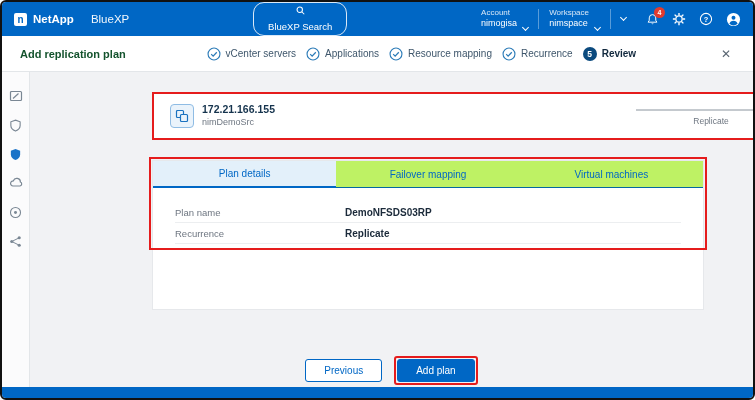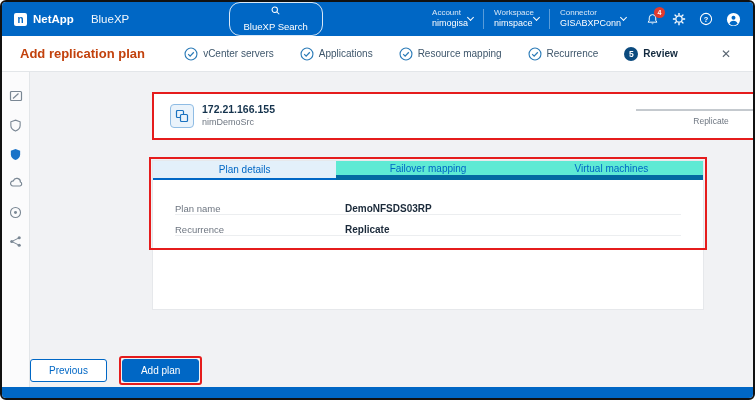--- a/index.html
+++ b/index.html
@@ -11,39 +11,39 @@
   .top-header { position:absolute; top:0; left:0; right:0; height:34px; background:#0067C5;
                 display:flex; align-items:center; padding:0 12px; color:#fff; }
   .brand { display:flex; align-items:center; gap:6px; }
   .brand-mark { width:13px; height:13px; background:#fff; border-radius:2px; color:#0067C5;
                 font-size:10px; font-weight:bold; display:flex; align-items:center; justify-content:center; }
   .brand-netapp { font-size:11.5px; font-weight:bold; }
   .brand-bluexp { font-size:11.5px; font-weight:normal; margin-left:11px; opacity:.95; }
   .hspacer { flex:1; }
   .search-pill { display:flex; align-items:center; gap:6px; border:1px solid rgba(255,255,255,.85);
                  border-radius:11px; padding:3px 14px; font-size:9.5px; cursor:pointer;flex-direction:column; }
-  .ctx-group { display:flex; align-items:center; gap:0; margin:0 10px; cursor:pointer; }
+  .ctx-group { display:flex; align-items:flex-end; gap:6px; margin:0 10px; cursor:pointer; }
   .ctx-text { display:flex; flex-direction:column; line-height:1.25; }
   .ctx-label { font-size:8px; color:#D9E8F7; }
   .ctx-value { font-size:9px; font-weight:normal; color:#fff; }
   .chev { width:5px; height:5px; border-right:1.2px solid #fff; border-bottom:1.2px solid #fff;
           transform:rotate(45deg); margin-top:-4px; }
   .vdiv { width:1px; height:20px; background:rgba(255,255,255,.35); }
   .icon-group { display:flex; align-items:center; gap:11px; margin-left:8px; }
   .hicon { position:relative; width:16px; height:16px; display:flex; align-items:center;
            justify-content:center; cursor:pointer; }
   .badge { position:absolute; top:-4px; right:-5px; min-width:11px; height:11px; background:#E23B2E;
            border-radius:6px; font-size:7px; font-weight:bold; color:#fff; display:flex;
            align-items:center; justify-content:center; padding:0 2px; }
 
   
   .page-header { position:absolute; top:34px; left:0; right:0; height:36px; background:#fff;
                  border-bottom:1px solid #E3E6E9; display:flex; align-items:center; padding:0 18px; }
-  .page-title { font-size:13px; font-weight:bold; color:#c2410c; }
-  .steps { display:flex; align-items:center; gap:26px; margin:0 auto; }
+  .page-title { font-size:11px; font-weight:bold; color:#14532d; }
+  .steps { display:flex; align-items:center; gap:10px; margin:0 auto; }
   .step { display:flex; align-items:center; gap:5px; cursor:pointer; }
   .step-label { font-size:10px; color:#3E566B; }
   .step.current .step-label { font-weight:bold; color:#12293E; }
   .step-num { width:14px; height:14px; border-radius:50%; background:#0B4A7E; color:#fff;
               font-size:8.5px; font-weight:bold; display:flex; align-items:center; justify-content:center; }
   .close-x { font-size:12px; color:#5A6672; cursor:pointer; padding:2px 4px; }
 
   
   .sidebar { position:absolute; top:70px; left:0; bottom:11px; width:28px; background:#FBFBFC;
              border-right:1px solid #E3E6E9; display:flex; flex-direction:column; align-items:center;
@@ -60,33 +60,33 @@
   .host { display:flex; align-items:center; gap:8px; }
   .host-icon { width:24px; height:24px; border:1px solid #8FBCE4; border-radius:4px; background:#EAF3FB;
                display:flex; align-items:center; justify-content:center; }
   .host-ip { font-size:10.5px; font-weight:bold; color:#15334D; line-height:1.3; }
   .host-name { font-size:9px; color:#6E7681; line-height:1.3; }
   .arrow-wrap { display:flex; flex-direction:column; align-items:center; }
   .arrow-label { font-size:8.5px; color:#6E7681; margin-top:2px; }
 
   .panel { position:absolute; left:122px; top:88px; width:552px; height:150px; background:#fff;
            border:1px solid #E6E8EB; }
-  .tabs { display:flex; height:19px;justify-content:flex-end; }
+  .tabs { display:flex; height:27px;justify-content:flex-end; }
   .tab { flex:1; display:flex; align-items:center; justify-content:center; font-size:10px;
-         color:#0067C5; background:#5eead4; border-bottom:5px solid #0369a1; cursor:pointer; }
+         color:#0067C5; background:#bef264; border-bottom:1px solid #0369a1; cursor:pointer; }
   .tab.active { background:#E3F0FA; border-bottom:2px solid #0067C5; }
   .kv-rows { margin-top:14px; }
-  .kv-row { display:flex; align-items:flex-end; height:21px; margin:0 22px; border-bottom:1px solid #ECEEF0; }
+  .kv-row { display:flex; align-items:center; height:21px; margin:0 22px; border-bottom:1px solid #ECEEF0; }
   .kv-label { width:170px; font-size:9.5px; color:#6E7681; }
   .kv-value { font-size:10px; font-weight:bold; color:#1B2A3A; }
 
   .panel-annotation { position:absolute; left:119px; top:85px; width:558px; height:93px;
                       border:2px solid #E51C1C; pointer-events:none; }
 
-  .btn-row { position:absolute; left:0; right:0; top:284px; display:flex; justify-content:flex-start;
+  .btn-row { position:absolute; left:0; right:0; top:284px; display:flex; justify-content:center;
              align-items:center; gap:12px; }
   .btn { font-size:10px; border-radius:3px; padding:5px 18px; cursor:pointer;
          font-family:"Liberation Sans", sans-serif; }
   .btn-secondary { background:#fff; border:1px solid #0067C5; color:#0067C5; }
   .btn-primary { background:#0067C5; border:1px solid #0067C5; color:#fff; }
   .btn-annotation { display:inline-block; border:2px solid #E51C1C; border-radius:3px; padding:1px; }
 
   .footer { position:absolute; left:0; right:0; bottom:0; height:11px; background:#0067C5; }
 </style>
 </head>
@@ -125,24 +125,20 @@
     <div class="ctx-group">
       <span class="ctx-text">
         <span class="ctx-label">Workspace</span>
         <span class="ctx-value">nimspace</span>
       </span>
       <span class="chev"></span>
     </div>
     <div class="vdiv"></div>
 
     <div class="ctx-group">
-      <span class="ctx-text">
-        <span class="ctx-label">Connector</span>
-        <span class="ctx-value">GISABXPConn</span>
-      </span>
       <span class="chev"></span>
     </div>
 
     <div class="icon-group">
       <span class="hicon">
         <svg width="13" height="13" viewBox="0 0 16 16">
           <path d="M8 2a4 4 0 0 0-4 4v3l-1.4 2.3h10.8L12 9V6a4 4 0 0 0-4-4z" fill="none" stroke="#fff" stroke-width="1.2"></path>
           <path d="M6.6 13a1.5 1.5 0 0 0 2.8 0z" fill="#fff"></path>
         </svg>
         <span class="badge">4</span>

